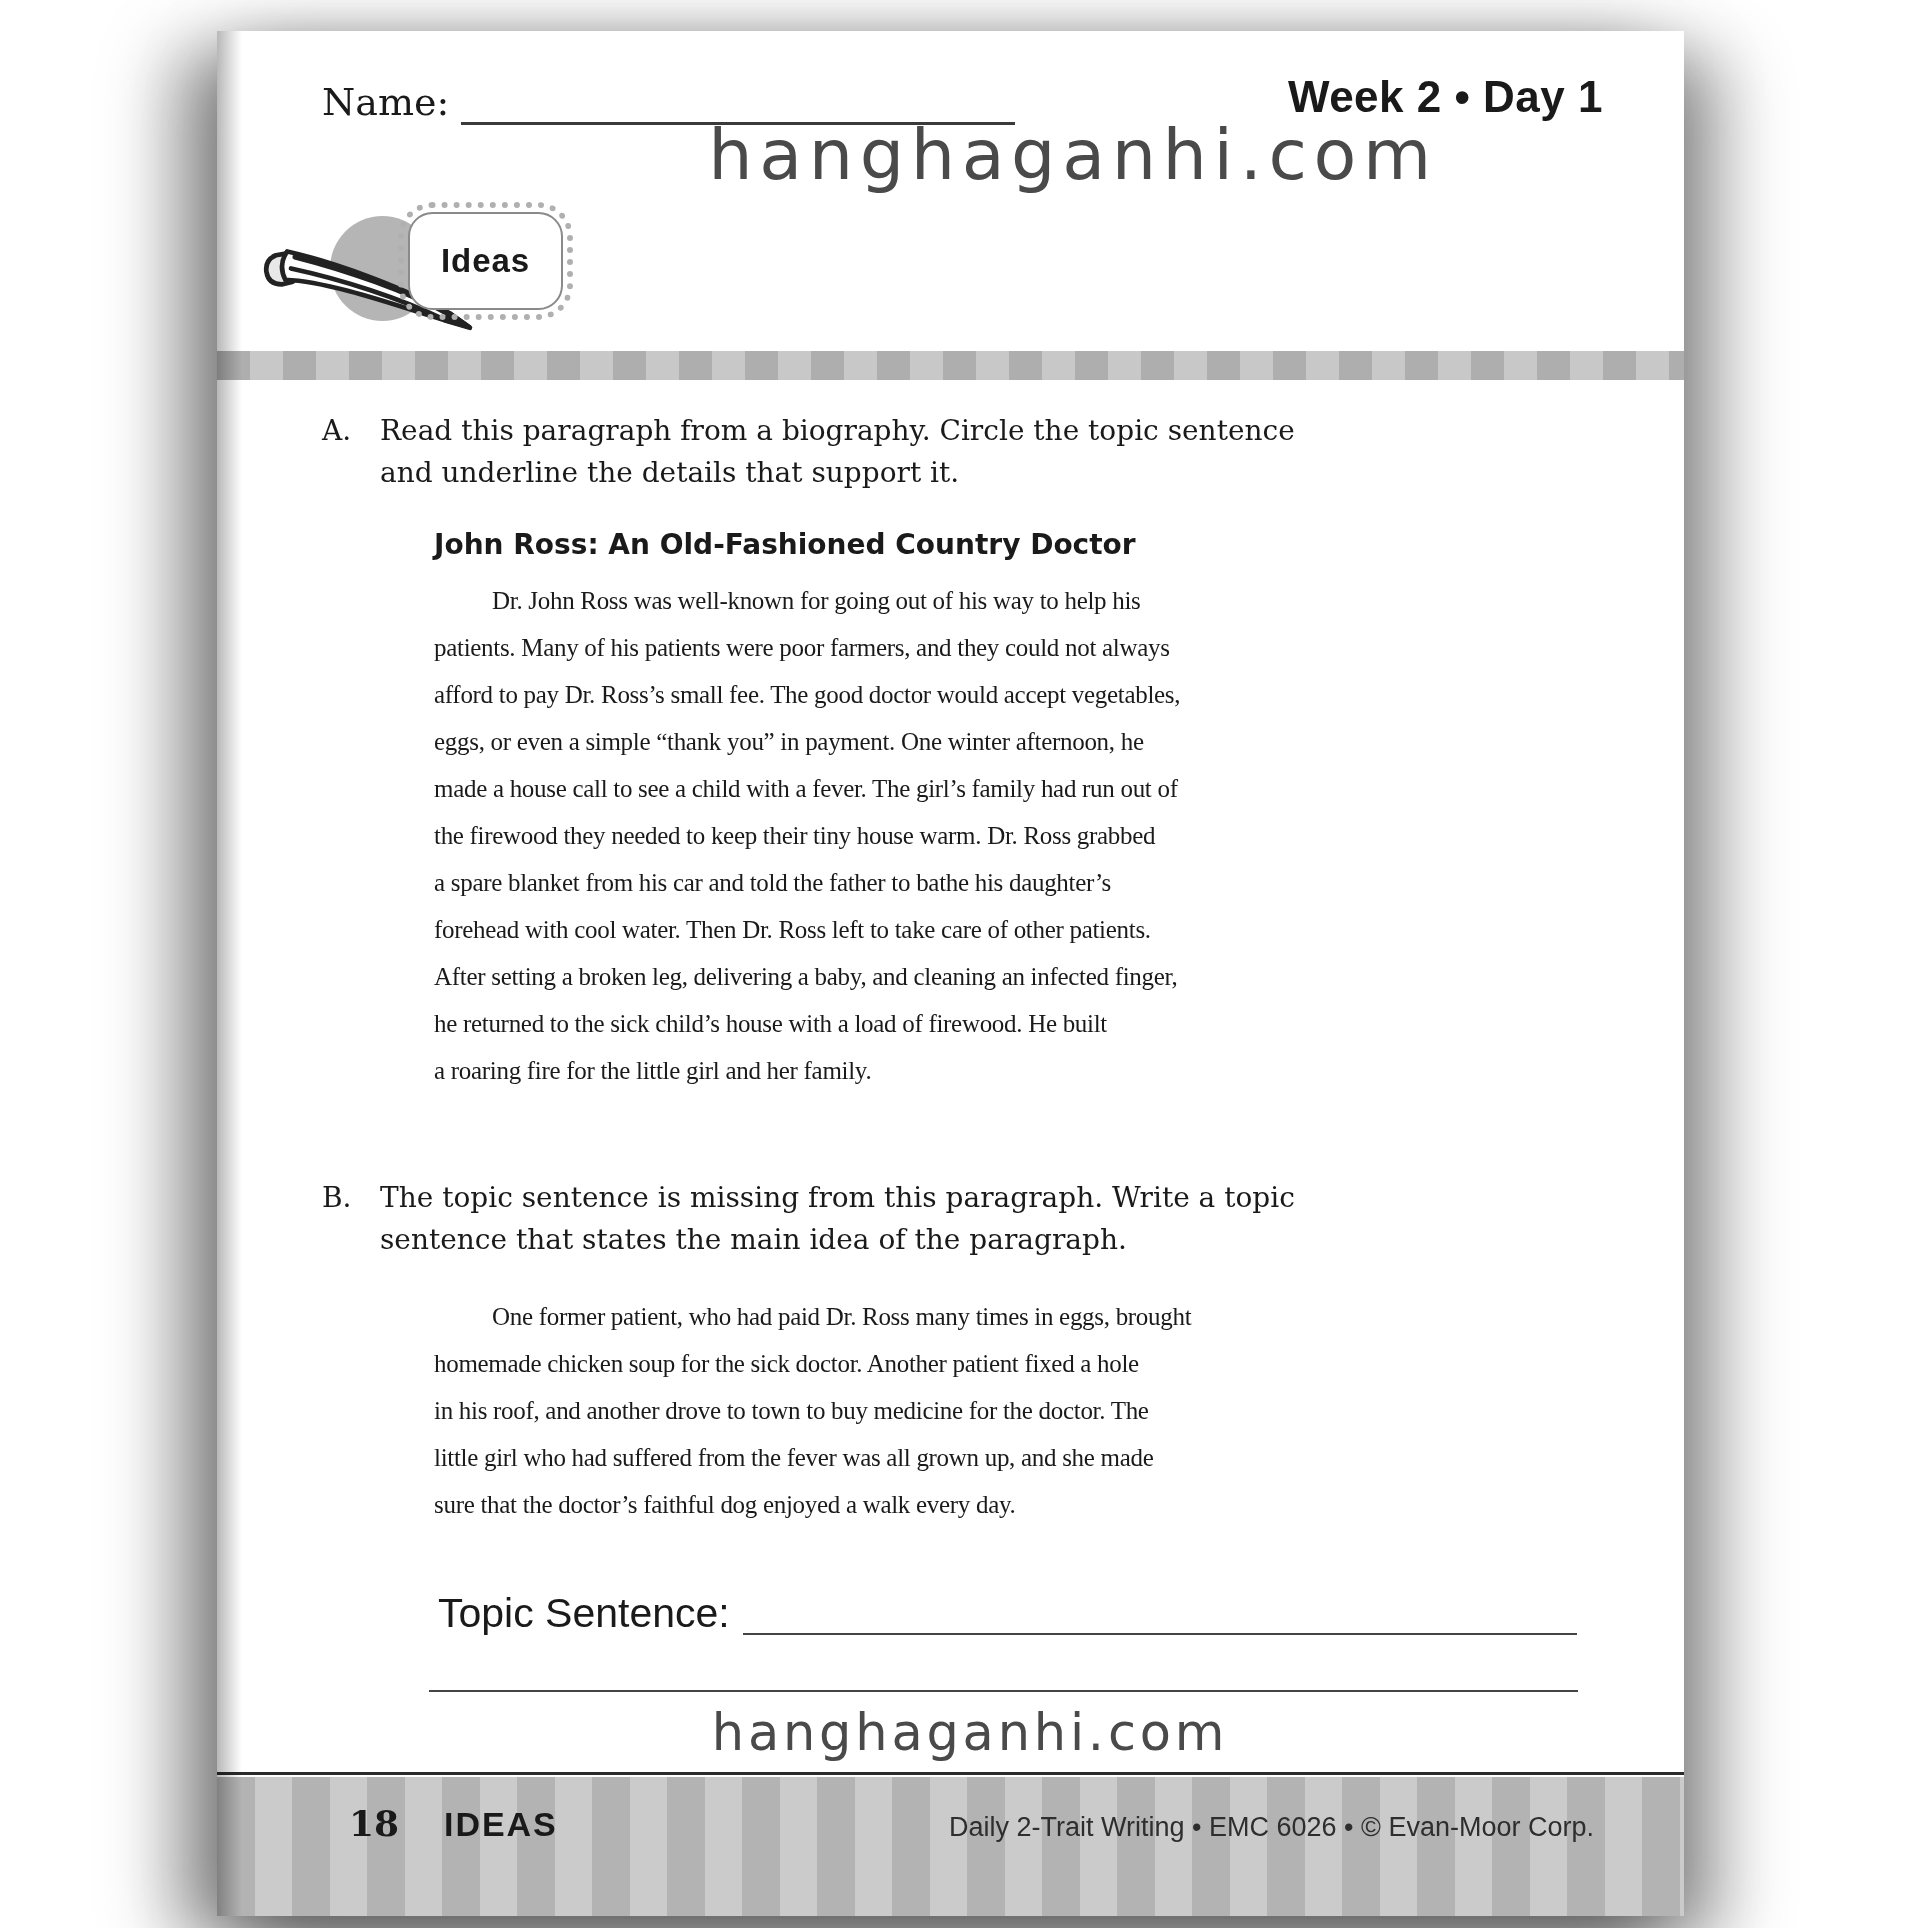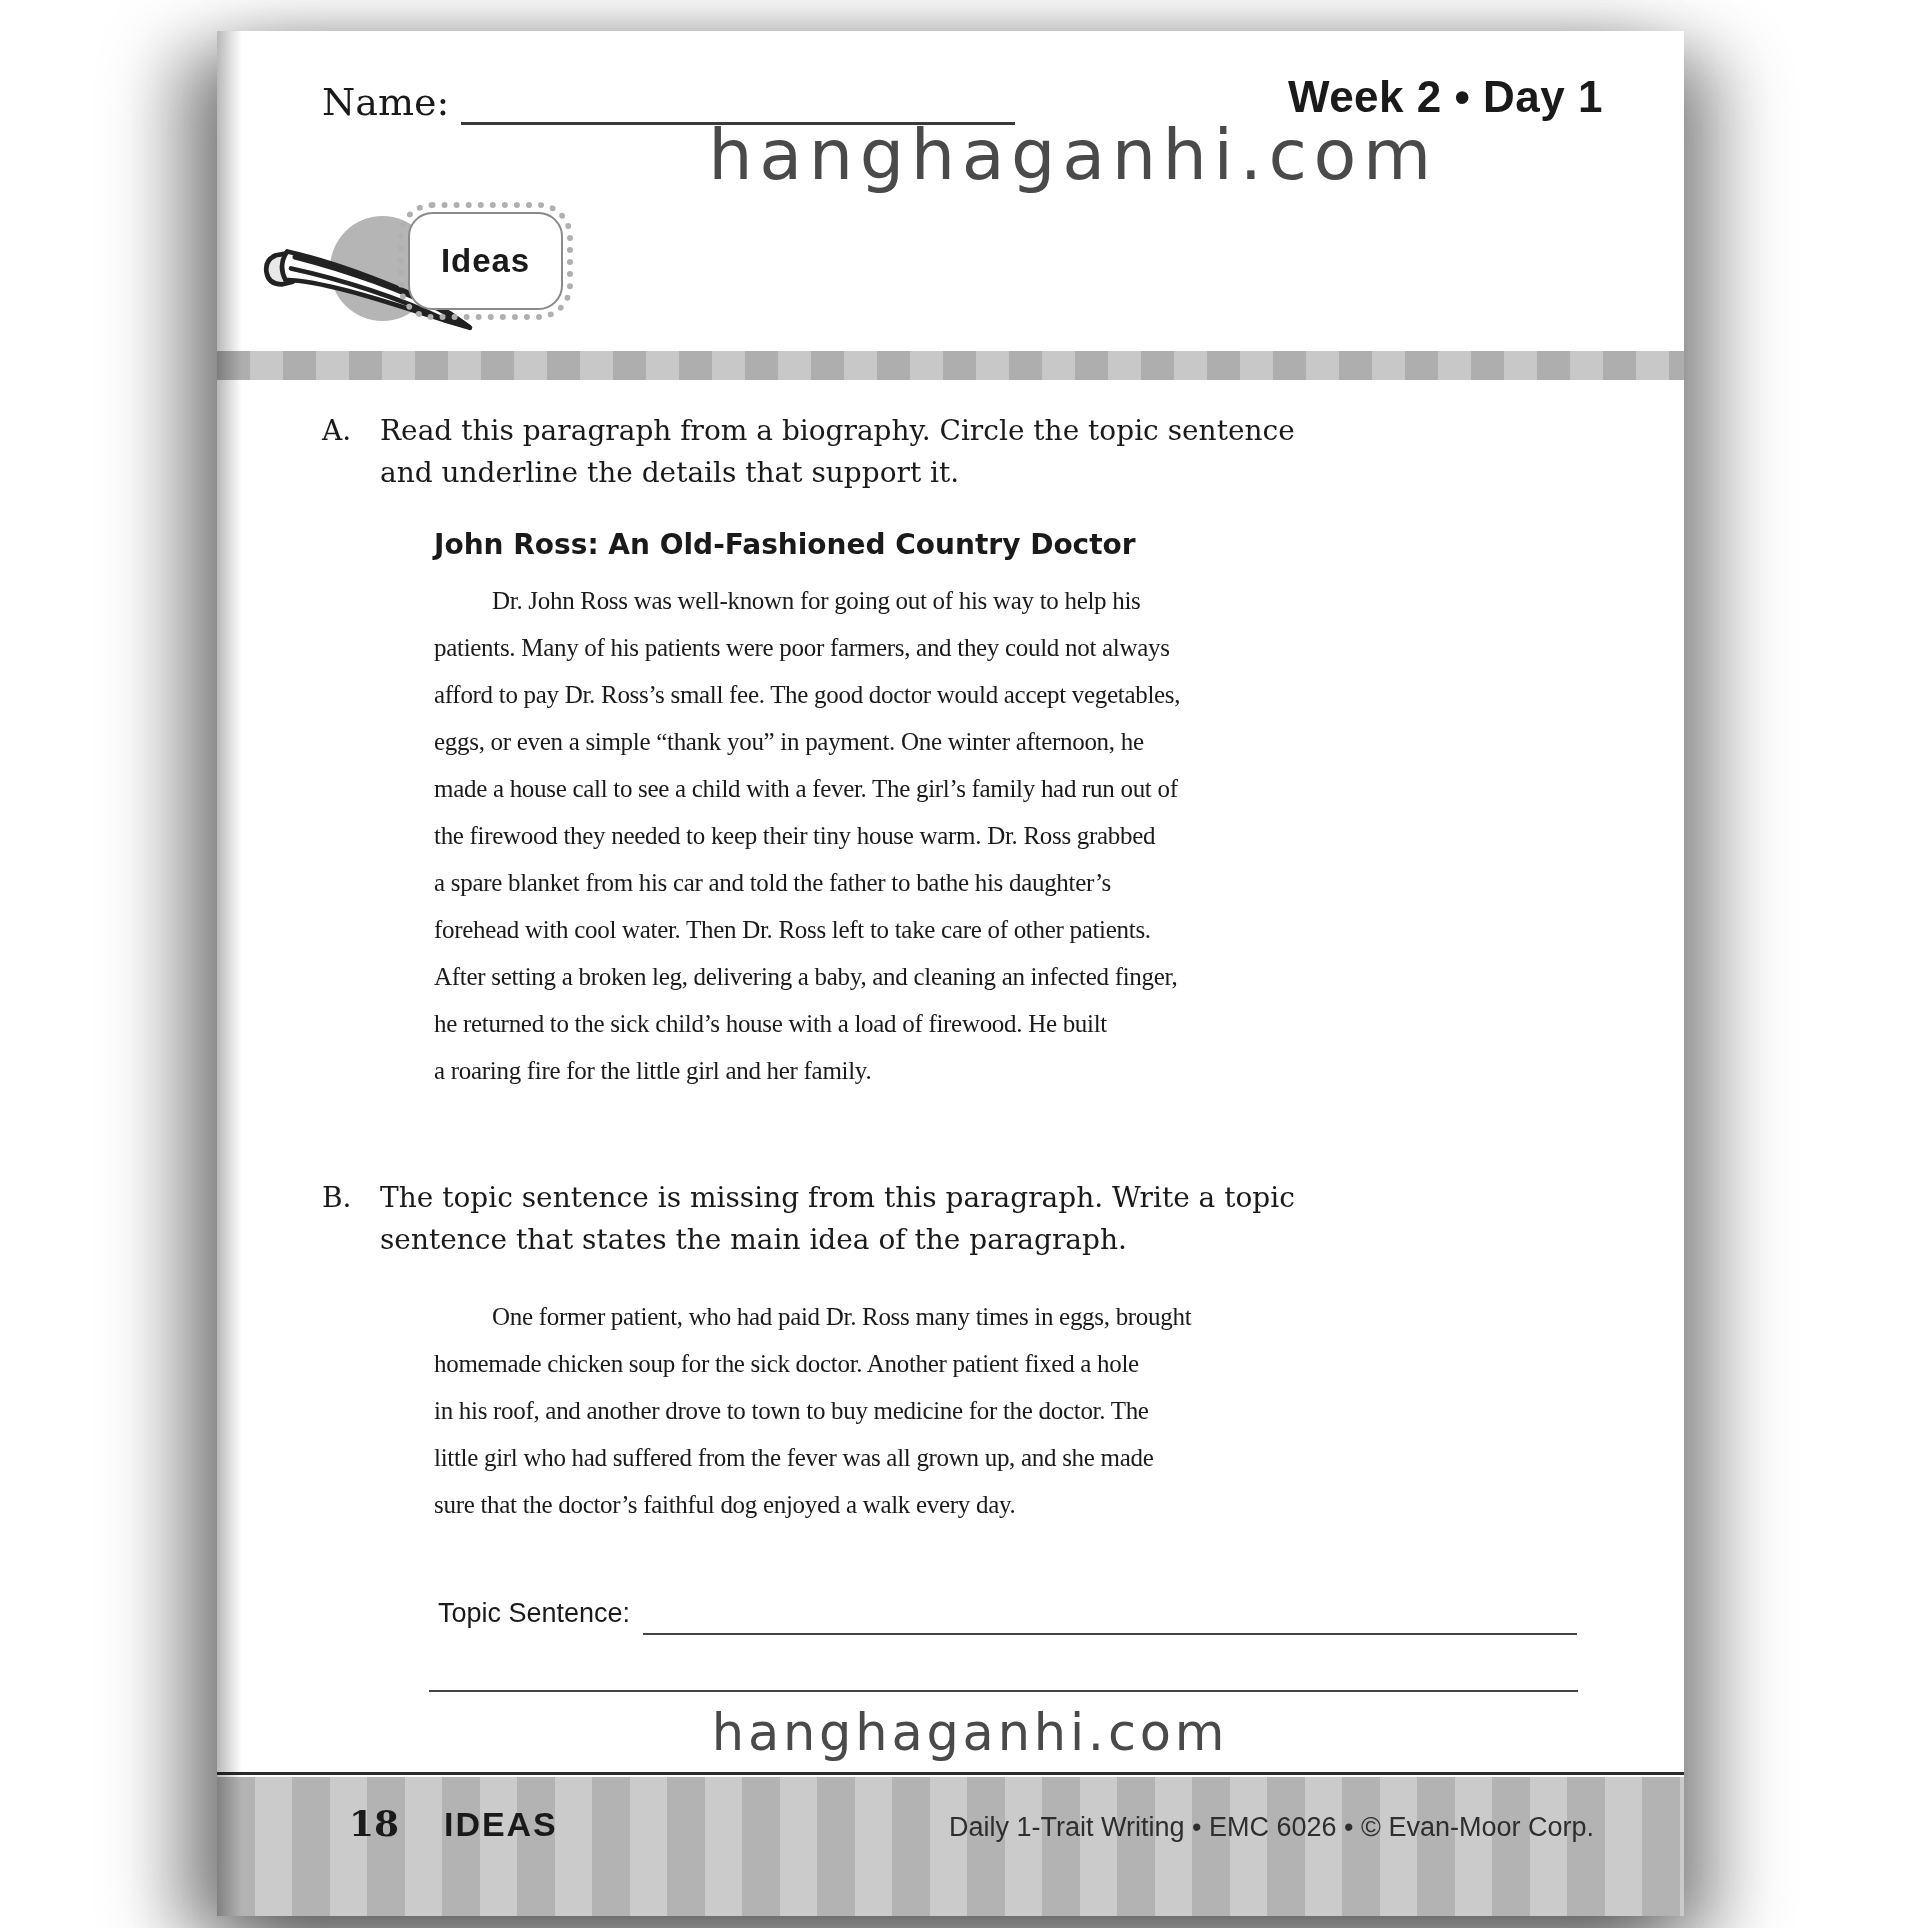--- a/index.html
+++ b/index.html
@@ -43,21 +43,21 @@
   .story-title{position:absolute;left:217px;width:1017px;top:497px;text-align:left;
                font-family:"DejaVu Sans",sans-serif;font-weight:bold;font-size:28px;}
 
   .story{position:absolute;font-family:Liberation Serif, serif;font-size:25px;letter-spacing:-0.3px;}
   .story .ln{height:47px;line-height:47px;white-space:nowrap;}
   .story .ln.indent{padding-left:58px;}
   .para-a{left:217px;top:546px;}
   .para-b{left:217px;top:1262px;}
 
   .topic-row{position:absolute;left:221px;top:1561px;width:1139px;display:flex;align-items:flex-end;}
-  .topic-label{font-size:27px;line-height:43px;}
+  .topic-label{font-size:41px;line-height:43px;}
   .topic-line{flex:1;height:36px;border-bottom:2.8px solid #444;margin-left:13px;}
   .write-line2{position:absolute;left:212px;top:1629px;width:1149px;height:30px;border-bottom:2.8px solid #444;}
 
   .divider{position:absolute;left:0;top:1741px;width:100%;height:2.8px;background:#2b2b2b;}
 
   .footer{position:absolute;left:0;top:1746px;width:100%;height:139px;
           background:repeating-linear-gradient(90deg,#b3b3b3 0 38px,#cbcbcb 38px 75px);}
   .footer-inner{display:flex;align-items:baseline;padding:24.5px 90px 0 132px;}
   .page-num{font-family:"DejaVu Serif",serif;font-weight:bold;font-size:36px;}
   .trait{font-weight:800;font-size:34px;letter-spacing:1.9px;margin-left:45px;}
@@ -141,19 +141,19 @@
     <div class="write-line2"></div>
 
     <div class="watermark bottom">hanghaganhi.com</div>
 
     <div class="divider"></div>
 
     <div class="footer">
       <div class="footer-inner">
         <span class="page-num">18</span>
         <span class="trait">IDEAS</span>
-        <span class="credit">Daily 1-Trait Writing • EMC 6026 • © Evan-Moor Corp.</span>
+        <span class="credit">Daily 2-Trait Writing • EMC 6026 • © Evan-Moor Corp.</span>
       </div>
     </div>
 
   </div>
 </div>
 
 
 </body></html>

